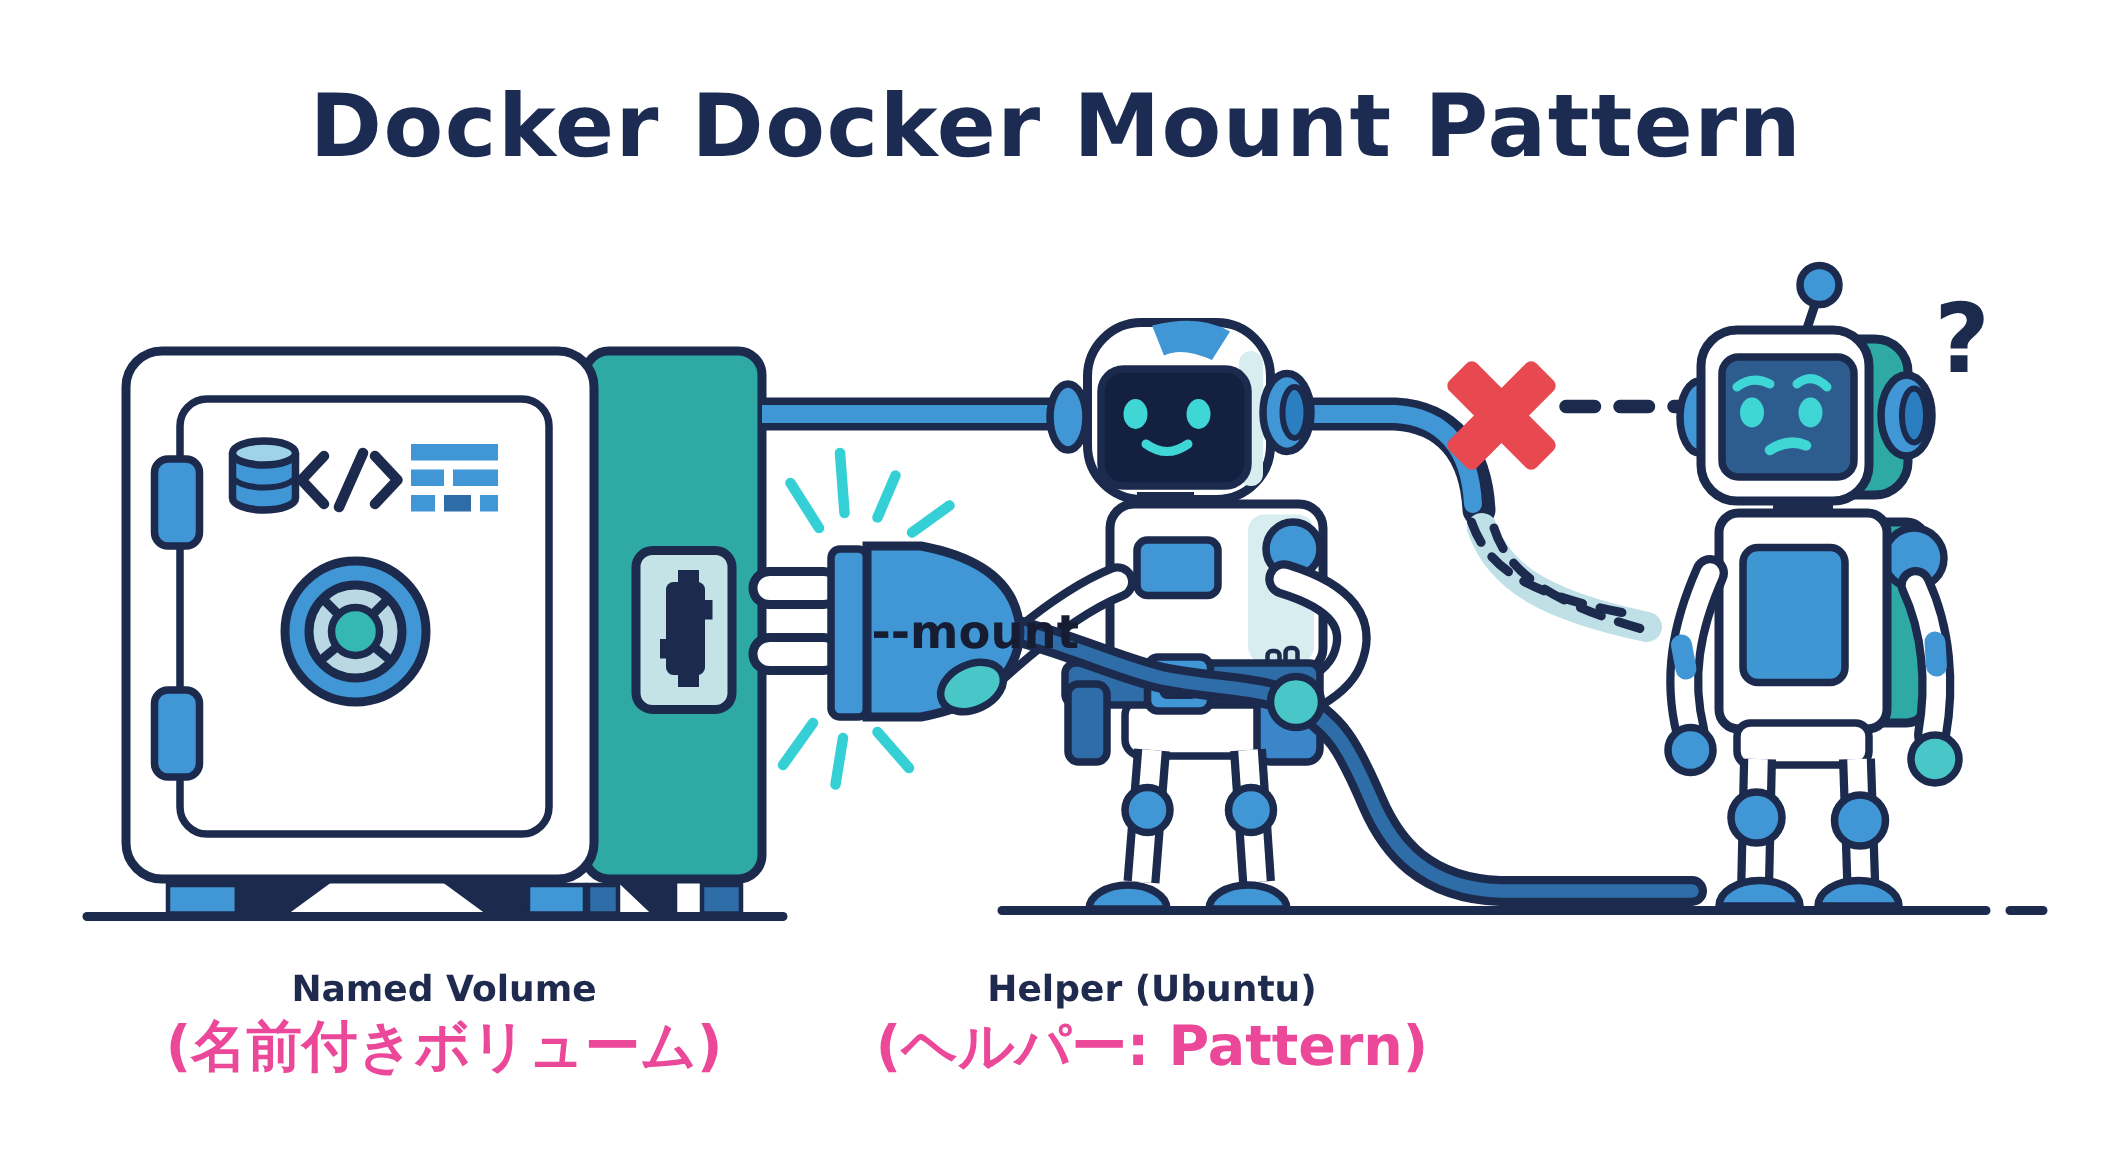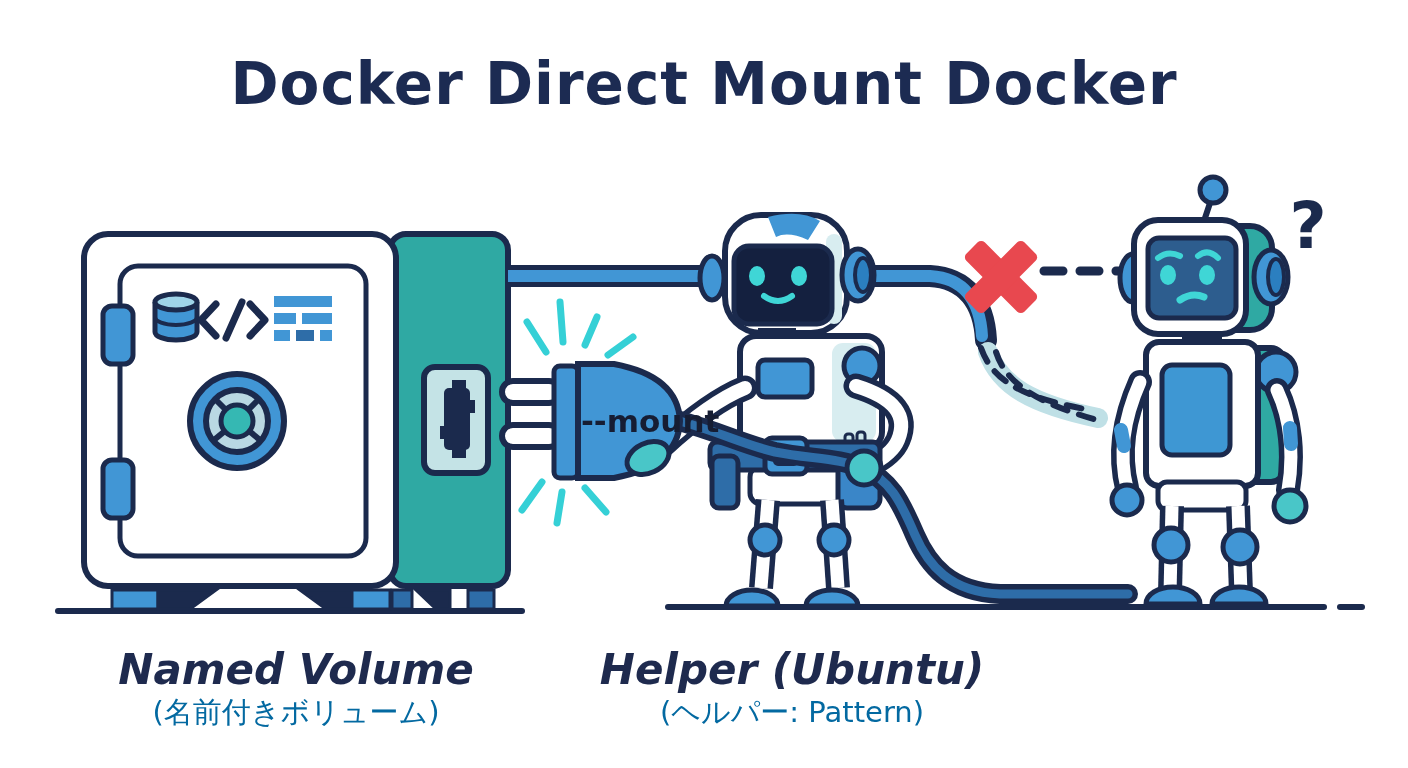--- a/index.html
+++ b/index.html
@@ -2,24 +2,24 @@
 <html><head>
 <meta charset="utf-8">
 <style>
   html,body{margin:0;padding:0;background:#ffffff;}
   #canvas{position:relative;width:1408px;height:768px;background:#ffffff;overflow:hidden;
           font-family:"DejaVu Sans","Liberation Sans",sans-serif;}
   #art{position:absolute;left:0;top:0;}
   .title{position:absolute;left:0;top:50px;width:1408px;text-align:center;
          font-size:58px;font-weight:700;color:#1c2b52;letter-spacing:1px;}
   .label-block{position:absolute;text-align:center;}
-  .label-en{font-size:42px;font-weight:700;color:#1e2a4e;line-height:1.15;font-style:italic;}
-  .label-ja{font-size:29px;font-weight:400;color:#0369a1;line-height:1.3;}
+  .label-en{font-size:24px;font-weight:700;color:#1e2a4e;line-height:1.15;}
+  .label-ja{font-size:37px;font-weight:700;color:#ec4899;line-height:1.3;}
   .lb-volume{left:76px;top:646px;width:440px;}
-  .lb-helper{left:592px;top:646px;width:400px;}
+  .lb-helper{left:568px;top:646px;width:400px;}
   .lb-app{left:1006px;top:646px;width:400px;}
 </style>
 </head>
 <body>
 
 <div id="canvas">
 
 <svg id="art" width="1408" height="768" viewBox="0 0 1408 768">
 
   <g stroke="#1b2a4d" stroke-width="6" stroke-linecap="round">
@@ -246,21 +246,21 @@
     <rect x="554" y="366" width="24" height="112" rx="6" fill="#4196d5" stroke="#1b2a4d" stroke-width="5"></rect>
     <path d="M578 364 H614 Q678 376 680 421 Q678 466 614 478 H578 Z" fill="#4196d5" stroke="#1b2a4d" stroke-width="6"></path>
     <text x="581" y="432" font-size="31" font-weight="bold" font-family="DejaVu Sans, sans-serif" fill="#161d33">--mount</text>
   </g>
 
   <ellipse cx="648" cy="458" rx="22" ry="15" transform="rotate(-25 648 458)" fill="#49c6c8" stroke="#1b2a4d" stroke-width="5"></ellipse>
   <circle cx="864" cy="468" r="17" fill="#49c6c8" stroke="#1b2a4d" stroke-width="5"></circle>
 
 </svg>
 
-<div class="title">Docker Direct Mount Docker</div>
+<div class="title">Docker Docker Mount Pattern</div>
 
 <div class="label-block lb-volume">
   <div class="label-en">Named Volume</div>
   <div class="label-ja">(名前付きボリューム)</div>
 </div>
 
 <div class="label-block lb-helper">
   <div class="label-en">Helper (Ubuntu)</div>
   <div class="label-ja">(ヘルパー: Pattern)</div>
 </div>

